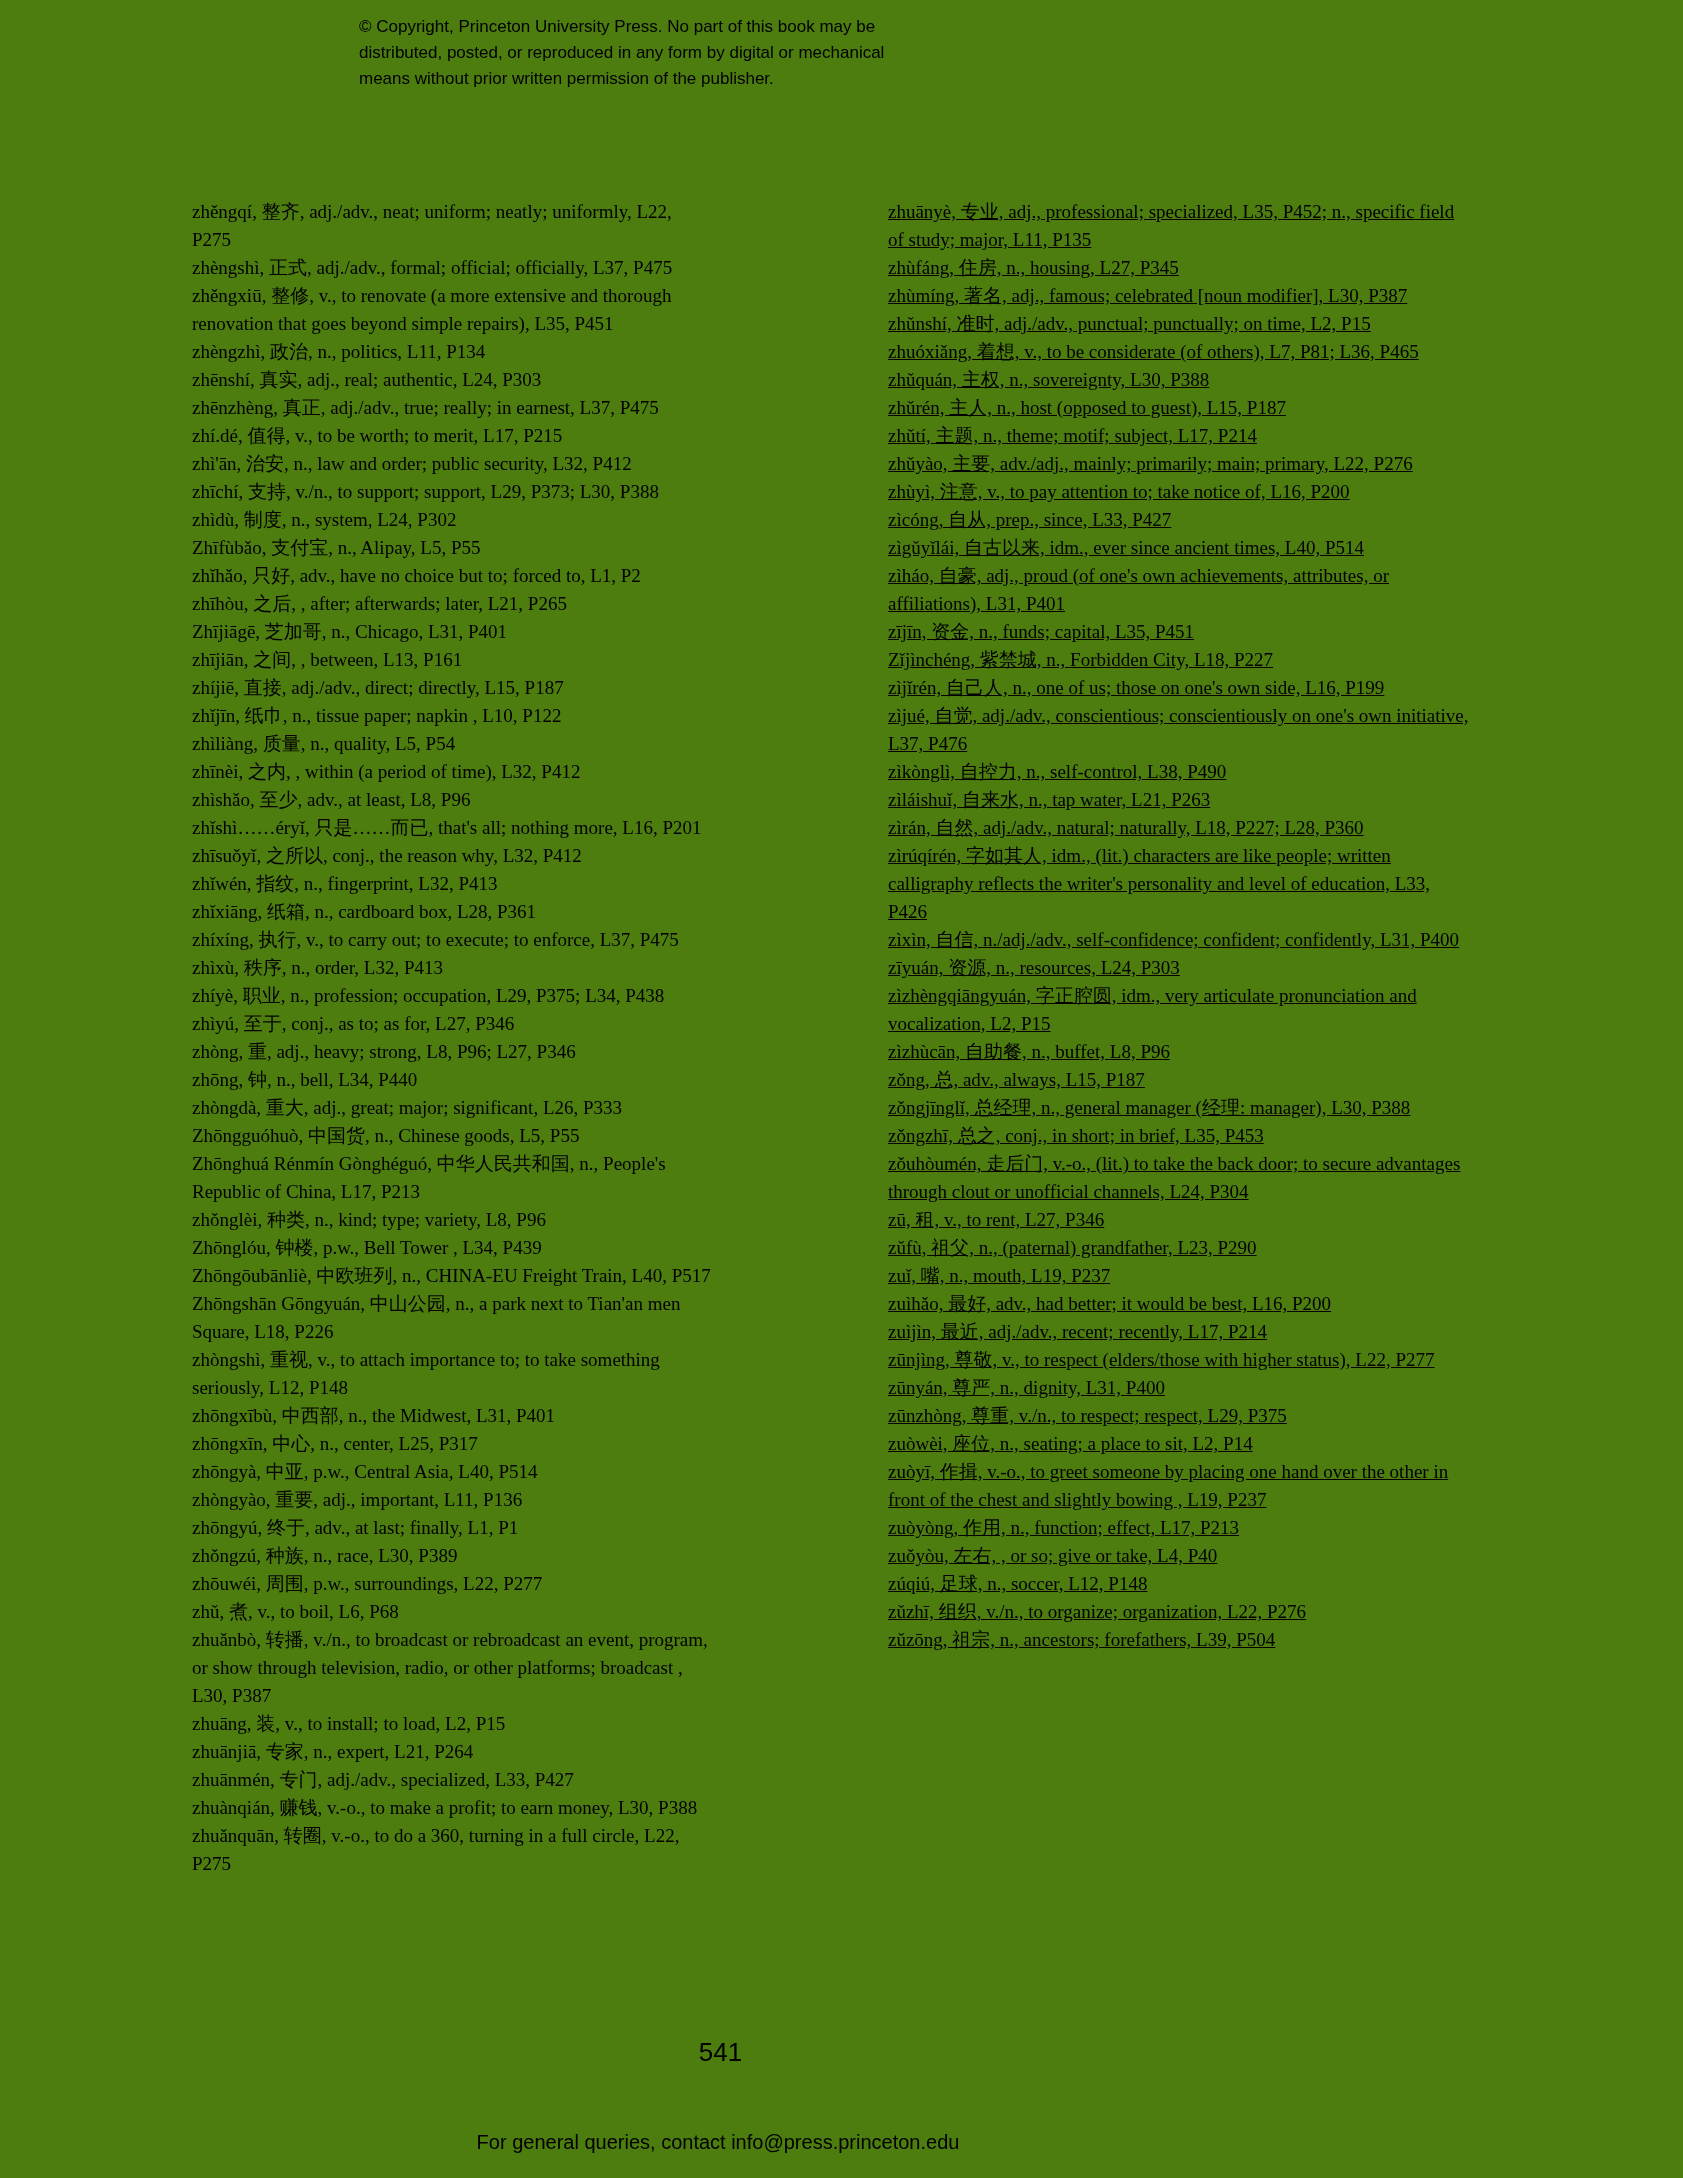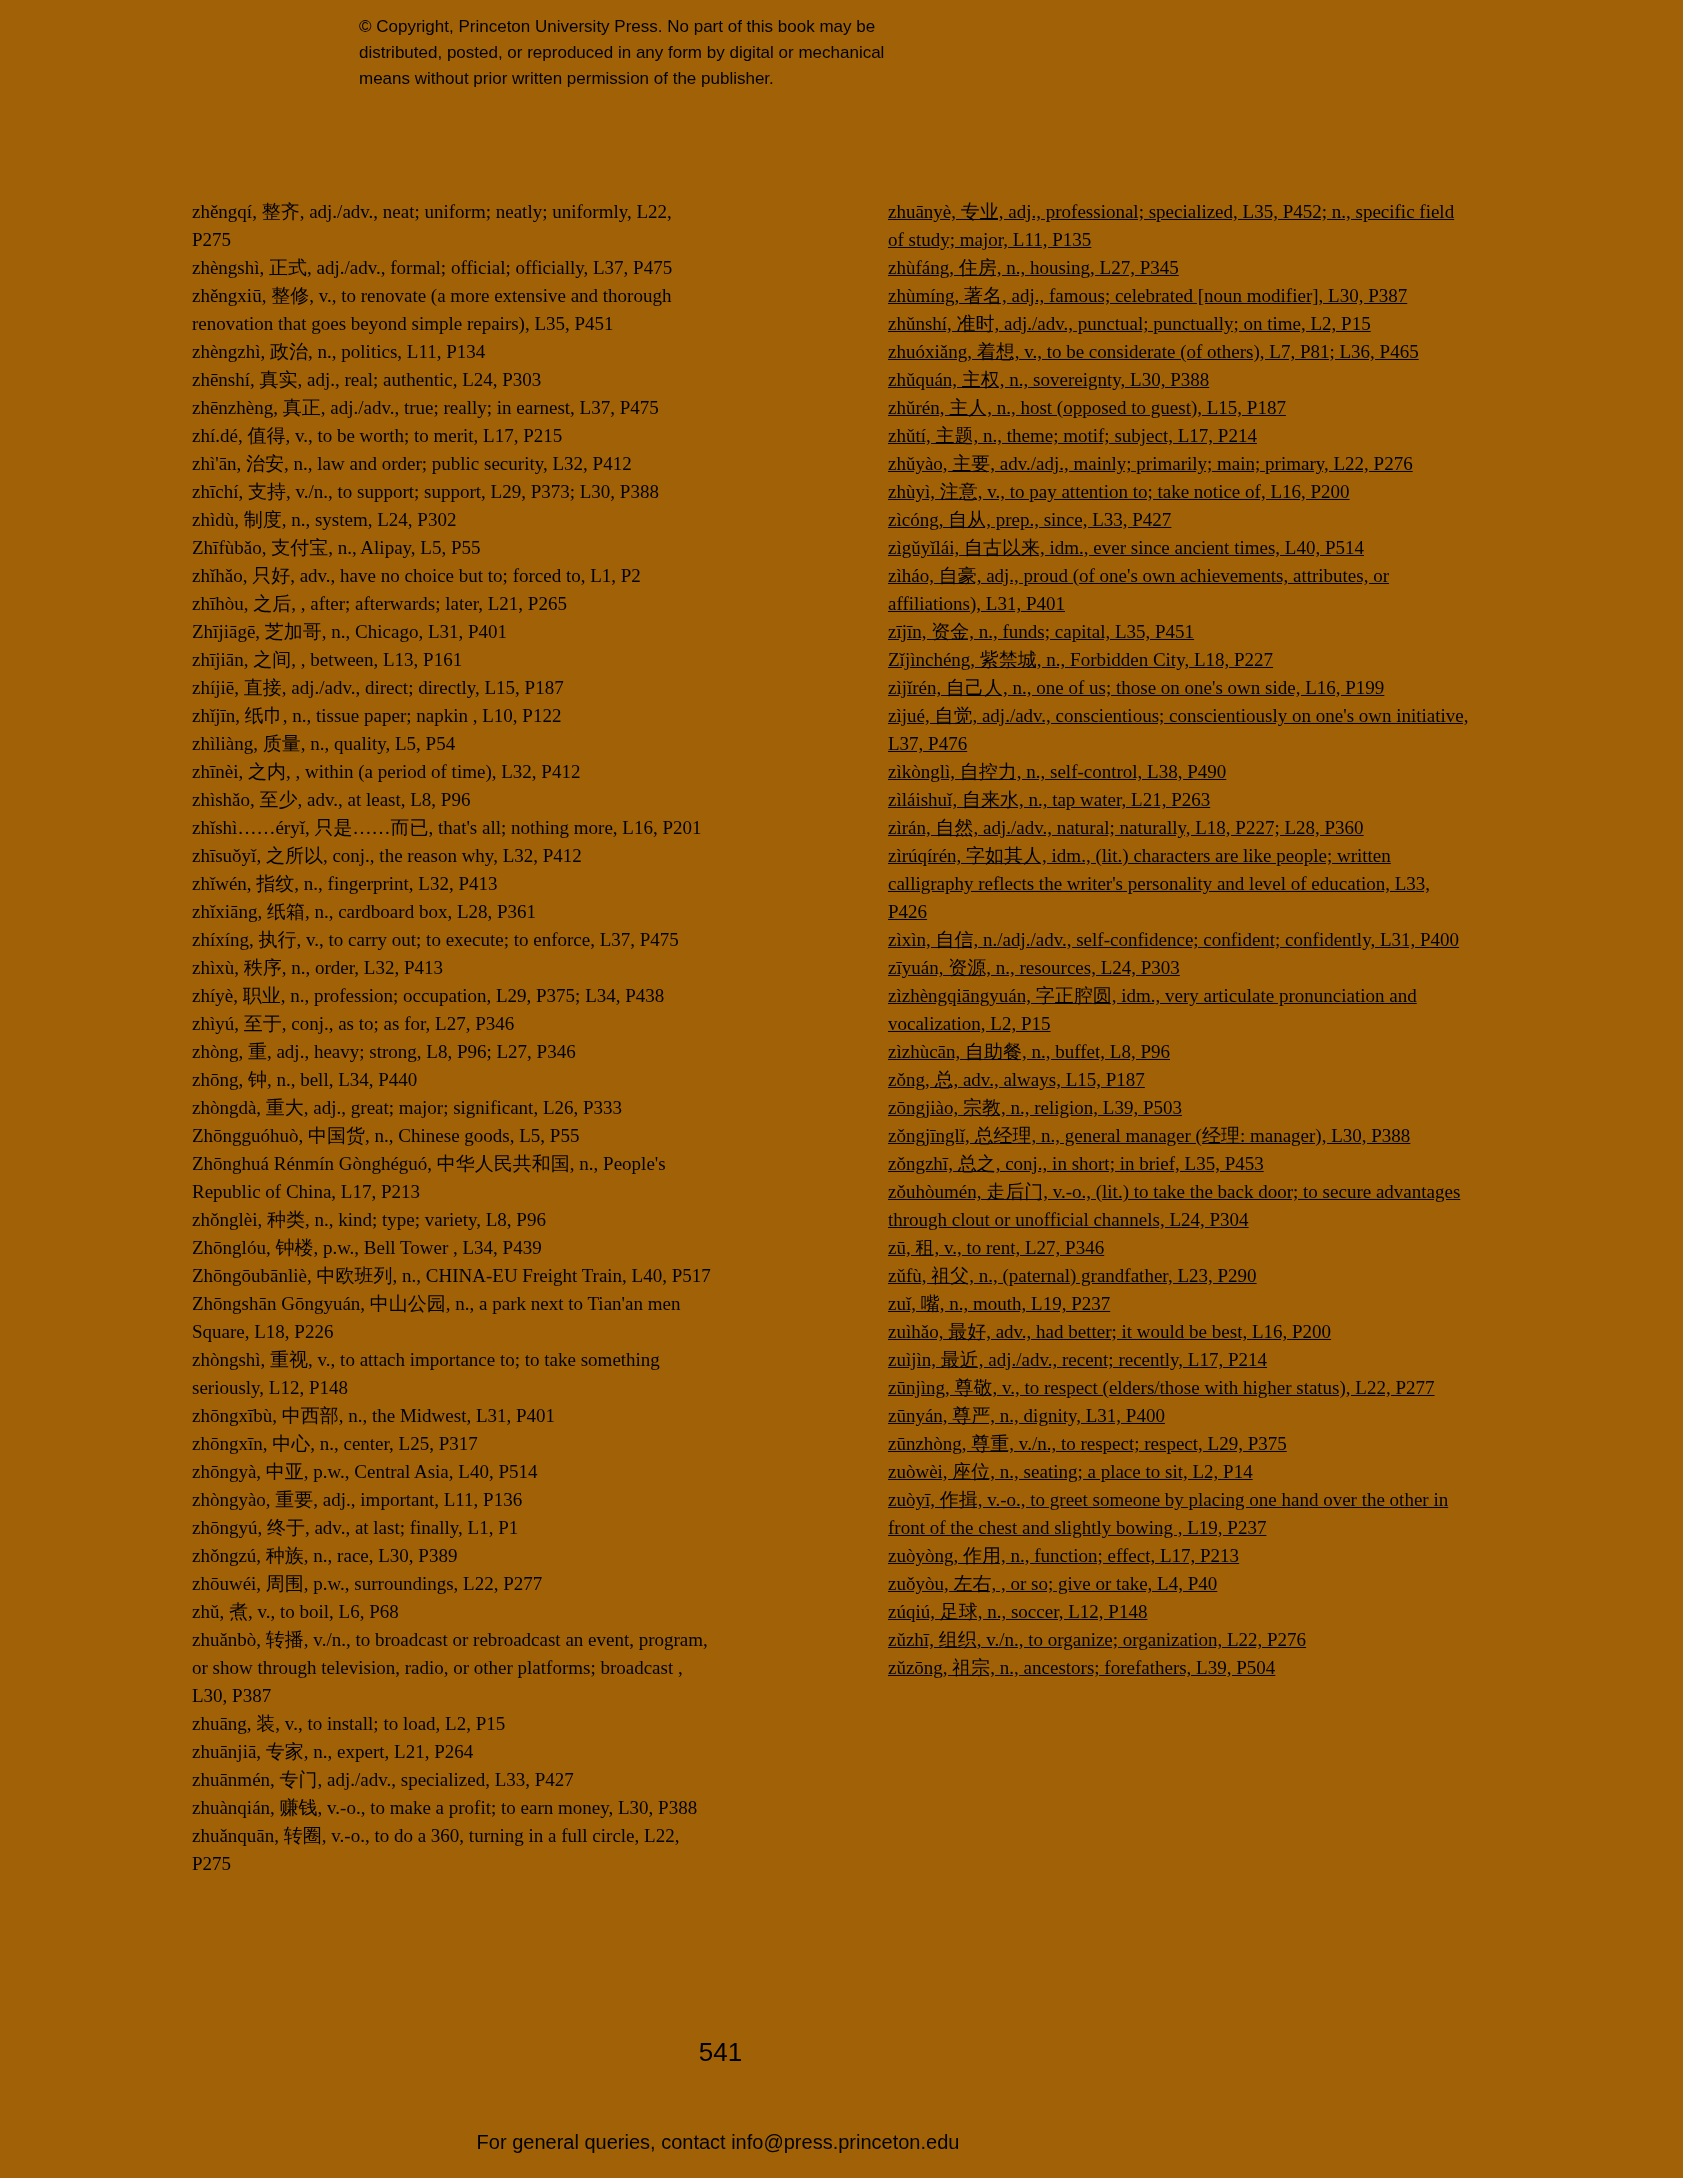--- a/index.html
+++ b/index.html
@@ -1,20 +1,20 @@
 <!DOCTYPE html>
 <html><head>
 <meta charset="utf-8">
 <style>
   html, body { margin: 0; padding: 0; background: #ffffff; }
   .page {
     position: relative;
     width: 1683px;
     height: 2178px;
-    background: #a16207;
+    background: #4d7c0f;
     overflow: hidden;
     color: #000000;
   }
   .copyright {
     position: absolute;
     left: 359px;
     top: 14px;
     font-family: "Liberation Sans", sans-serif;
     font-size: 17px;
     line-height: 26px;
@@ -136,21 +136,20 @@
       <p class="entry">zìjué, 自觉, adj./adv., conscientious; conscientiously on one's own initiative, L37, P476</p>
       <p class="entry">zìkònglì, 自控力, n., self-control, L38, P490</p>
       <p class="entry">zìláishuǐ, 自来水, n., tap water, L21, P263</p>
       <p class="entry">zìrán, 自然, adj./adv., natural; naturally, L18, P227; L28, P360</p>
       <p class="entry">zìrúqírén, 字如其人, idm., (lit.) characters are like people; written calligraphy reflects the writer's personality and level of education, L33, P426</p>
       <p class="entry">zìxìn, 自信, n./adj./adv., self-confidence; confident; confidently, L31, P400</p>
       <p class="entry">zīyuán, 资源, n., resources, L24, P303</p>
       <p class="entry">zìzhèngqiāngyuán, 字正腔圆, idm., very articulate pronunciation and vocalization, L2, P15</p>
       <p class="entry">zìzhùcān, 自助餐, n., buffet, L8, P96</p>
       <p class="entry">zǒng, 总, adv., always, L15, P187</p>
-      <p class="entry">zōngjiào, 宗教, n., religion, L39, P503</p>
       <p class="entry">zǒngjīnglǐ, 总经理, n., general manager (经理: manager), L30, P388</p>
       <p class="entry">zǒngzhī, 总之, conj., in short; in brief, L35, P453</p>
       <p class="entry">zǒuhòumén, 走后门, v.-o., (lit.) to take the back door; to secure advantages through clout or unofficial channels, L24, P304</p>
       <p class="entry">zū, 租, v., to rent, L27, P346</p>
       <p class="entry">zǔfù, 祖父, n., (paternal) grandfather, L23, P290</p>
       <p class="entry">zuǐ, 嘴, n., mouth, L19, P237</p>
       <p class="entry">zuìhǎo, 最好, adv., had better; it would be best, L16, P200</p>
       <p class="entry">zuìjìn, 最近, adj./adv., recent; recently, L17, P214</p>
       <p class="entry">zūnjìng, 尊敬, v., to respect (elders/those with higher status), L22, P277</p>
       <p class="entry">zūnyán, 尊严, n., dignity, L31, P400</p>

